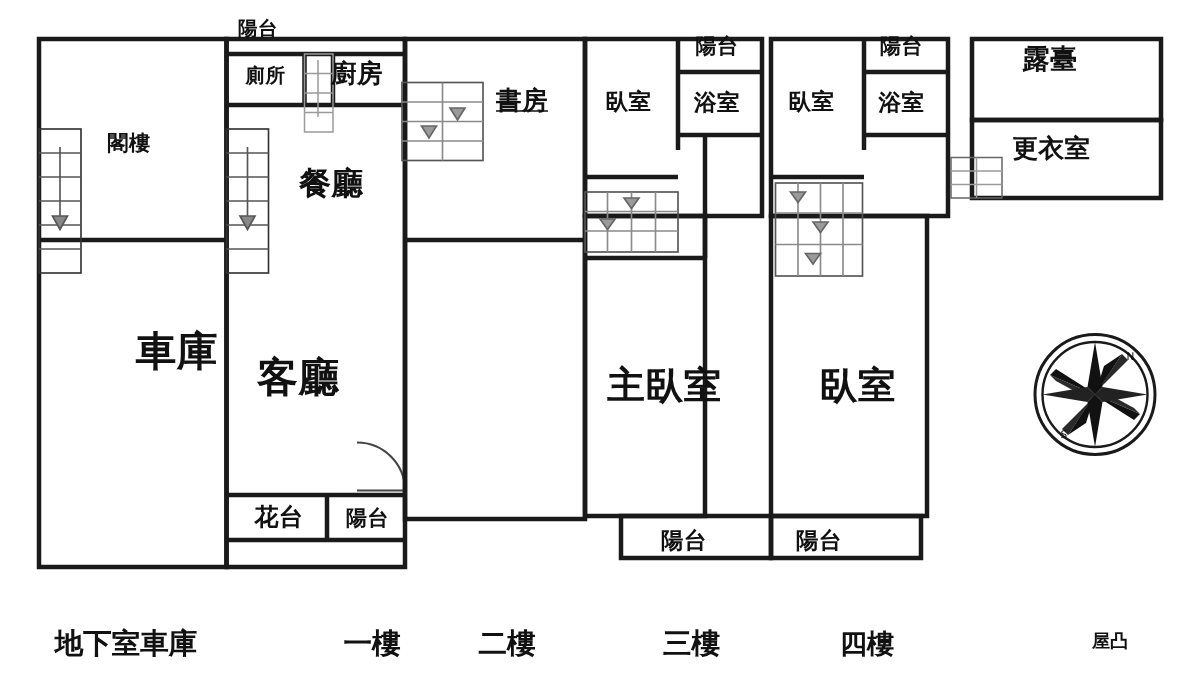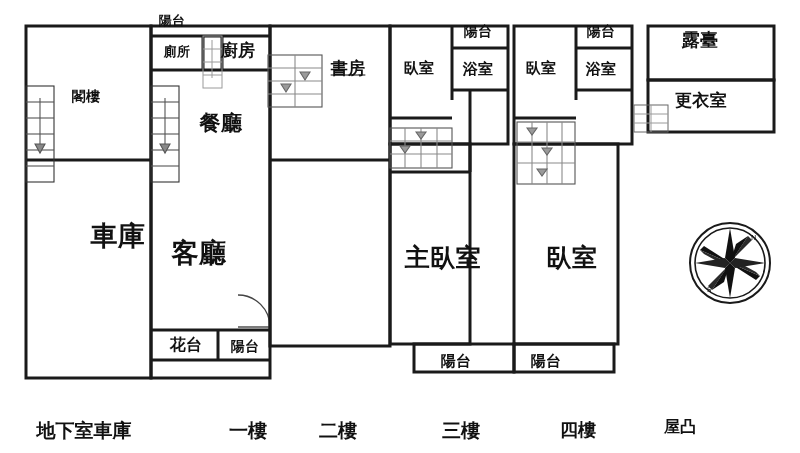--- a/index.html
+++ b/index.html
@@ -240,15 +240,15 @@
   <div class="lbl" style="left:546px; top:361px; font-size:15px;">陽台</div>
 
   <div class="lbl" style="left:700px; top:40px; font-size:18px;">露臺</div>
   <div class="lbl" style="left:701px; top:100px; font-size:17px;">更衣室</div>
 
   <div class="floor-lbl" style="left:84px; top:430px; font-size:19px;text-align:center;">地下室車庫</div>
   <div class="floor-lbl" style="left:212px; top:430px; font-size:19px;margin-left:36px;">一樓</div>
   <div class="floor-lbl" style="left:338px; top:430px; font-size:19px;">二樓</div>
   <div class="floor-lbl" style="left:461px; top:430px; font-size:19px;">三樓</div>
   <div class="floor-lbl" style="left:578px; top:430px; font-size:18px;">四樓</div>
-  <div class="floor-lbl" style="left:680px; top:427px; font-size:16px;">屋凸</div>
+  <div class="floor-lbl" style="left:740px; top:427px; font-size:12px;">屋凸</div>
 
 </div>
 
 </body></html>

